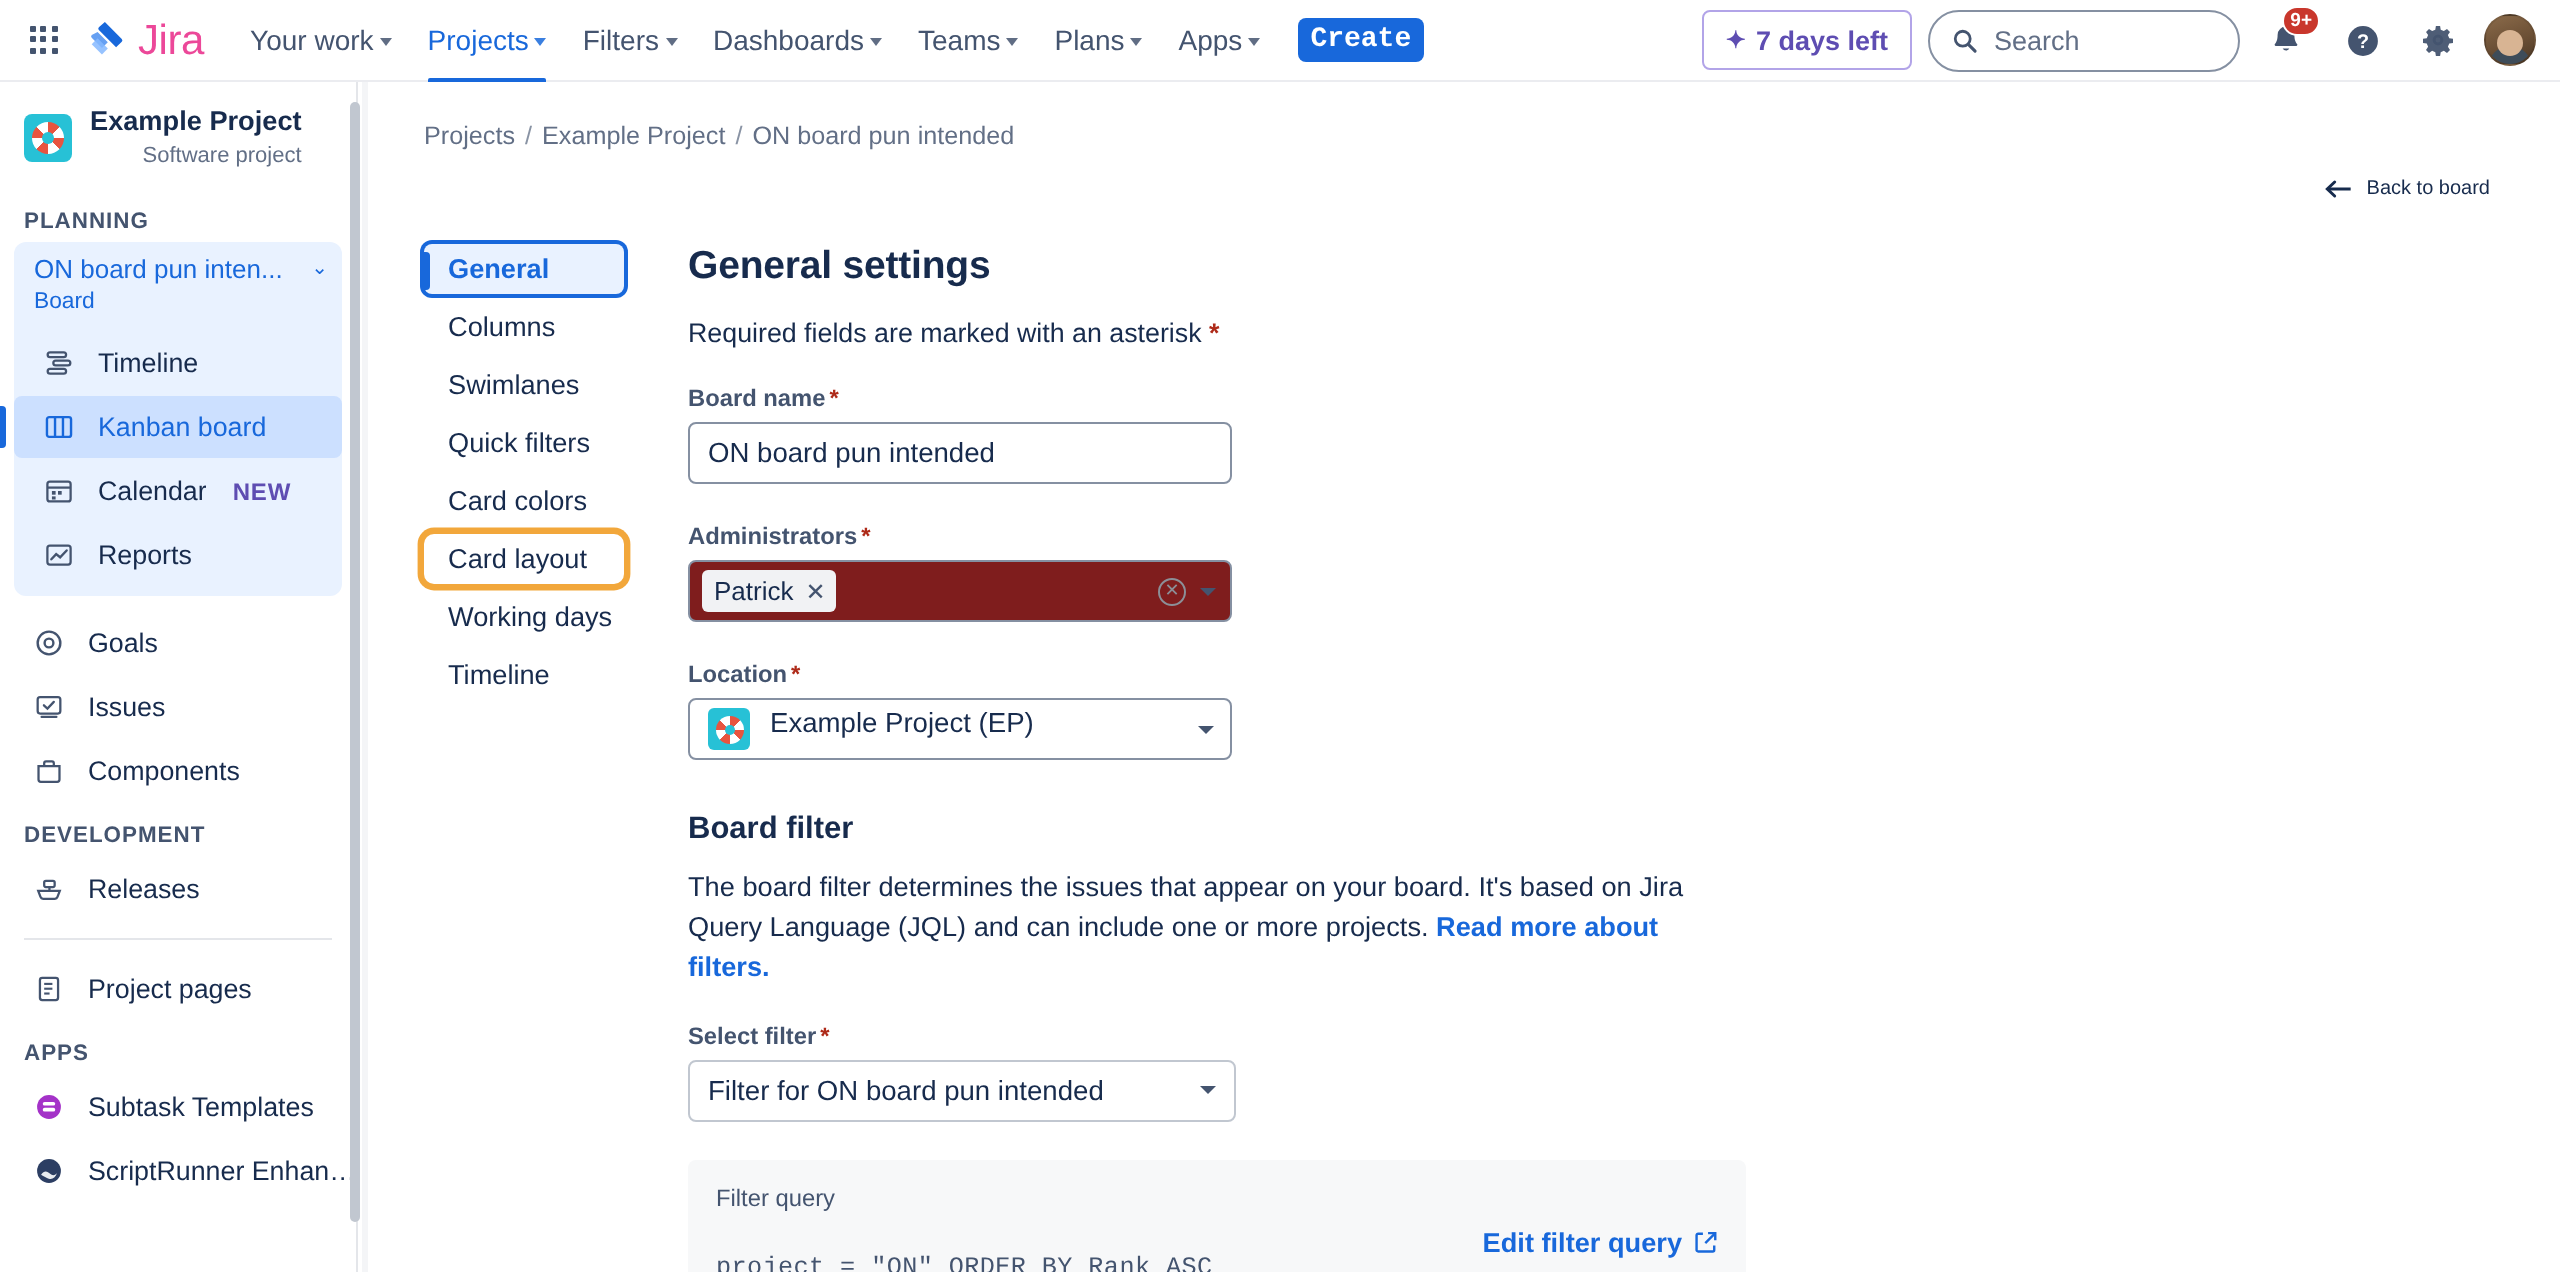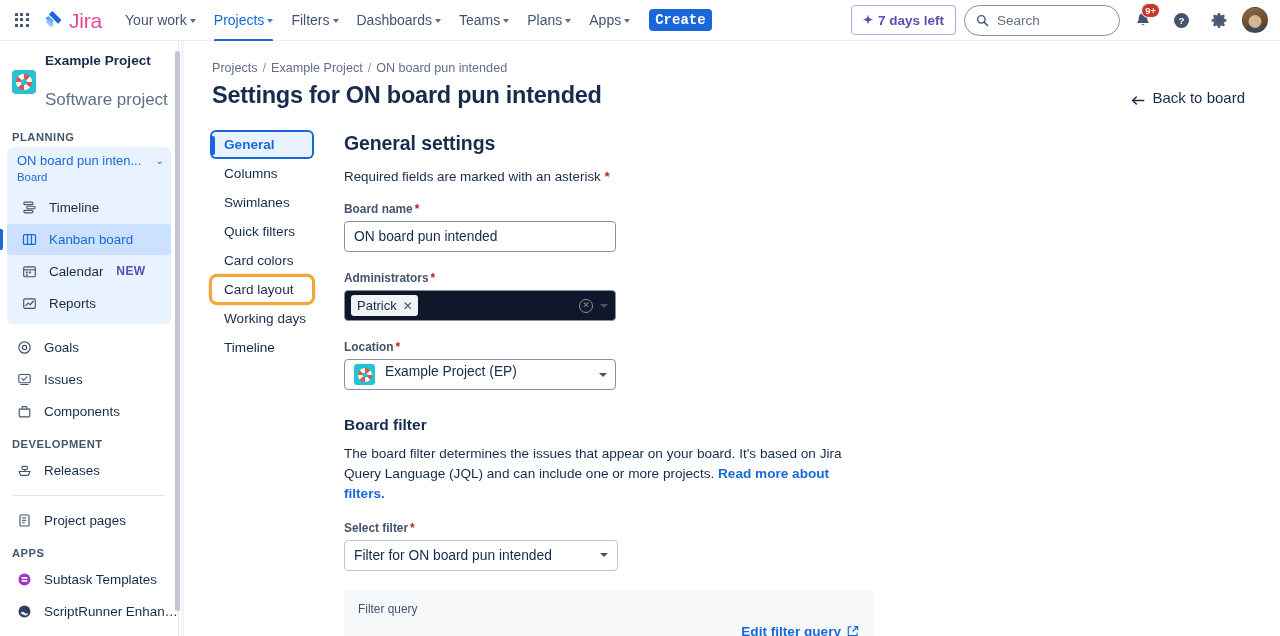--- a/index.html
+++ b/index.html
@@ -156,21 +156,21 @@
                      #E8543F 180deg 225deg, #fff 225deg 270deg,
                      #E8543F 270deg 315deg, #fff 315deg 360deg);
     position: relative;
   }
   .lifebuoy::after {
     content: ""; position: absolute; left: 50%; top: 50%;
     transform: translate(-50%,-50%);
     width: 6px; height: 6px; border-radius: 50%; background: #27C1D6;
   }
   .proj-name { font-size: 13.6px; font-weight: 700; color: #172B4D; line-height: 1.25; }
-  .proj-type { font-size: 17px; color: #626F86; line-height: 1.3; margin-top: 19px; }
+  .proj-type { font-size: 11px; color: #626F86; line-height: 1.3; margin-top: 1px; text-align: right; }
   .sb-section {
     font-size: 11.2px; font-weight: 700; color: #44546F;
     letter-spacing: .5px; padding: 10px 12px 4px 12px;
   }
   .board-group {
     margin: 0 7px; background: #E9F2FF; border-radius: 6px; padding-bottom: 4px;
   }
   .board-head {
     display: flex; align-items: flex-start; gap: 4px;
     padding: 6px 7px 6px 10px; cursor: pointer; border-radius: 6px;
@@ -217,22 +217,22 @@
   }
   .crumbs a { color: #626F86; text-decoration: none; cursor: pointer; }
   .crumb-sep { color: #8993A4; }
   .title-row { display: flex; align-items: flex-start; padding: 6px 0 0 28px; }
   .page-title {
     font-size: 23.5px; font-weight: 700; color: #172B4D;
     letter-spacing: -0.25px; line-height: 1.25;
   }
   .back-link {
     margin-left: auto; margin-right: 35px; margin-top: 8px;
-    display: flex; align-items: flex-end; gap: 6px;
-    font-size: 15px; color: #172B4D; cursor: pointer; text-decoration: none;
+    display: flex; align-items: center; gap: 6px;
+    font-size: 10px; color: #172B4D; cursor: pointer; text-decoration: none;
     white-space: nowrap;
   }
 
   .content { display: flex; padding-left: 28px; margin-top: 22px; }
 
   
   .rail { width: 100px; flex: none; position: relative; }
   .rail-item {
     position: relative;
     font-size: 13.6px; color: #172B4D;
@@ -264,21 +264,21 @@
   .input, .select {
     width: 272px; height: 31px;
     border: 1.3px solid #8590A2; border-radius: 4px;
     background: #fff; display: flex; align-items: center;
     padding: 0 9px; font-size: 13.8px; color: #172B4D; cursor: text;
   }
   .select { cursor: pointer; padding-right: 8px; }
   .multi {
     width: 272px; min-height: 31px;
     border: 1.3px solid #8590A2; border-radius: 4px;
-    background: #0f172a; display: flex; align-items: center;
+    background: #7f1d1d; display: flex; align-items: center;
     padding: 0 7px 0 6px; gap: 6px; cursor: pointer;
   }
   .chip {
     display: flex; align-items: center; gap: 6px;
     background: #F1F2F4; border-radius: 3px;
     height: 21px; padding: 0 5px 0 6px;
     font-size: 13px; color: #172B4D;
   }
   .chip-x { color: #44546F; font-size: 12px; line-height: 1; cursor: pointer; }
   .multi-actions { margin-left: auto; display: flex; align-items: center; gap: 7px; }
@@ -567,21 +567,20 @@
 <div class="main">
   <div class="crumbs">
     <a>Projects</a>
     <span class="crumb-sep">/</span>
     <a>Example Project</a>
     <span class="crumb-sep">/</span>
     <a>ON board pun intended</a>
   </div>
 
   <div class="title-row">
-    <div class="page-title">Settings for ON board pun intended</div>
     <a class="back-link">
       <svg width="15" height="11" viewBox="0 0 18 12">
         <line x1="2" y1="6" x2="16" y2="6" stroke="#172B4D" stroke-width="1.8"></line>
         <polyline points="6.4,1.8 2,6 6.4,10.2" fill="none" stroke="#172B4D" stroke-width="1.8" stroke-linecap="round"></polyline>
       </svg>
       <span>Back to board</span>
     </a>
   </div>
 
   <div class="content">

